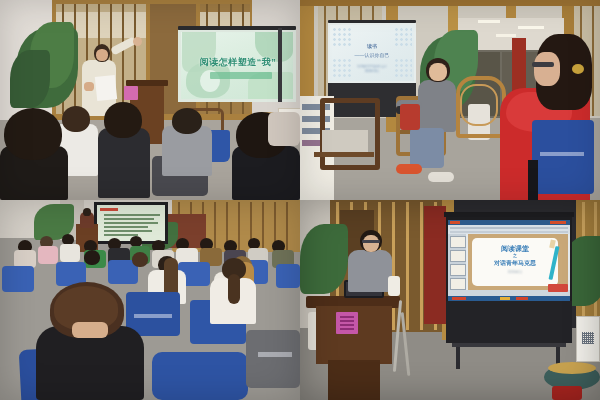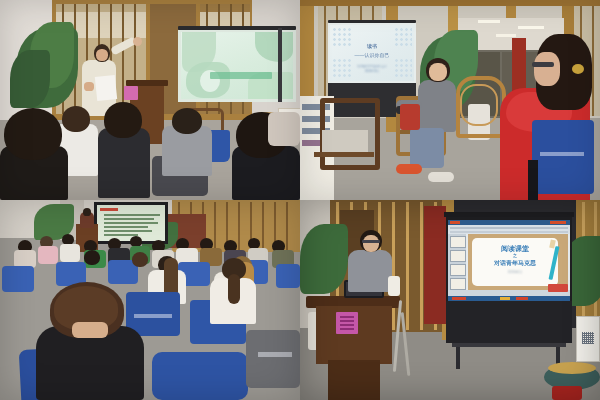--- a/index.html
+++ b/index.html
@@ -77,20 +77,21 @@
 
     <div class="layer screenframe" style="left:178px;top:26px;width:118px;height:4px;"></div>
     <div class="layer" style="left:178px;top:30px;width:118px;height:72px;background:#dfe9e0;"></div>
     <div class="layer screen" style="left:181px;top:32px;width:112px;height:67px;background:linear-gradient(160deg,#e7f3ea 0%,#d8ecdd 55%,#cfe7d6 100%);"></div>
 
     <div class="layer" style="left:182px;top:32px;width:34px;height:40px;background:#bddcc3;border-radius:0 0 60% 20%;opacity:.85;"></div>
     <div class="layer" style="left:255px;top:32px;width:38px;height:30px;background:#a9d2b4;border-radius:0 0 40% 70%;opacity:.8;"></div>
     <div class="layer" style="left:186px;top:62px;width:44px;height:36px;background:#b6d9bf;border-radius:50% 30% 40% 40%;opacity:.9;"></div>
     <div class="layer" style="left:248px;top:72px;width:45px;height:27px;background:#bfe0c6;border-radius:40% 10% 0 0;opacity:.85;"></div>
     <div class="layer" style="left:200px;top:70px;width:20px;height:22px;background:#e7f3ea;border-radius:50%;opacity:.9;"></div>
+    <div class="layer slidetext blur" style="left:186px;top:56px;width:104px;font-size:9px;text-align:center;">阅读怎样塑造“我”</div>
     <div class="layer" style="left:210px;top:72px;width:62px;height:7px;background:#6fbf93;border-radius:1px;opacity:.75;"></div>
     <div class="layer" style="left:278px;top:28px;width:4px;height:74px;background:#3a3a3e;"></div>
 
     <div class="layer" style="left:258px;top:112px;width:42px;height:4px;background:#b99a68;border-radius:2px;"></div>
     <div class="layer" style="left:268px;top:116px;width:4px;height:30px;background:#9a7b4c;"></div>
     <div class="layer" style="left:286px;top:116px;width:4px;height:30px;background:#9a7b4c;"></div>
     <div class="layer" style="left:278px;top:108px;width:22px;height:28px;background:#f0ece4;border:1px solid #cfc6b4;"></div>
 
     <div class="layer" style="left:186px;top:108px;width:32px;height:40px;border:3px solid #6e4a2a;border-radius:6px 6px 2px 2px;background:transparent;"></div>
 

